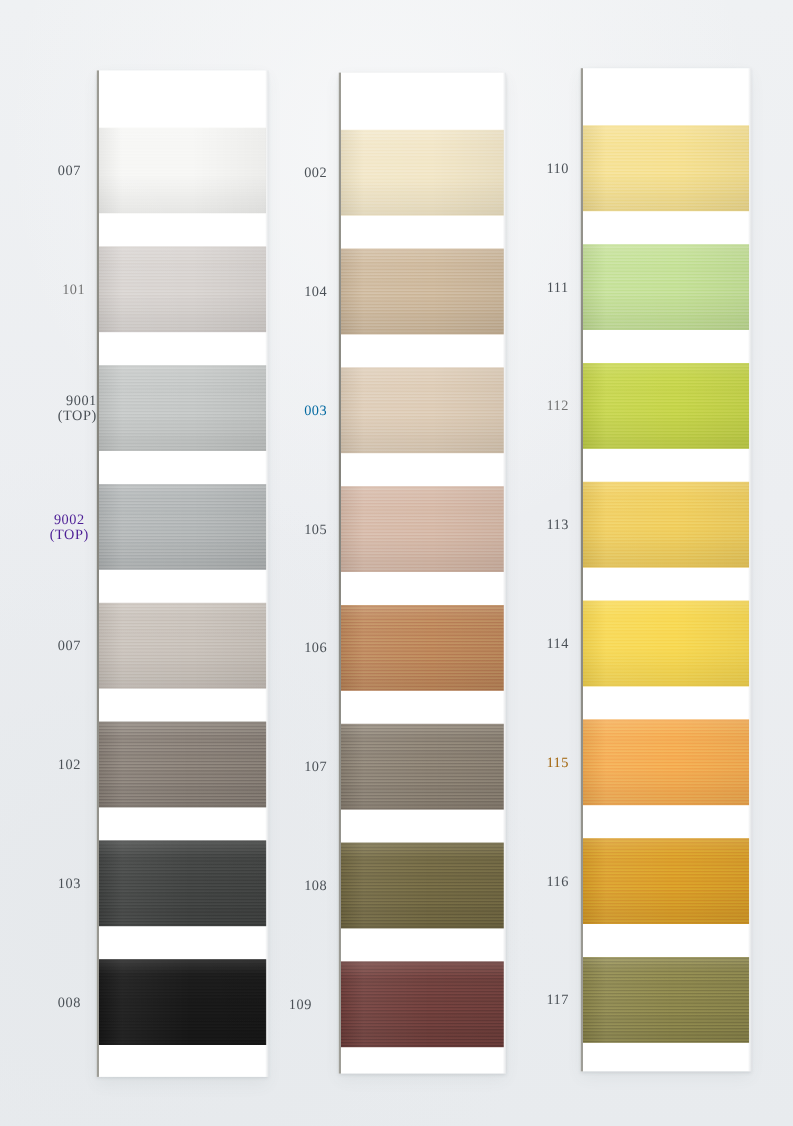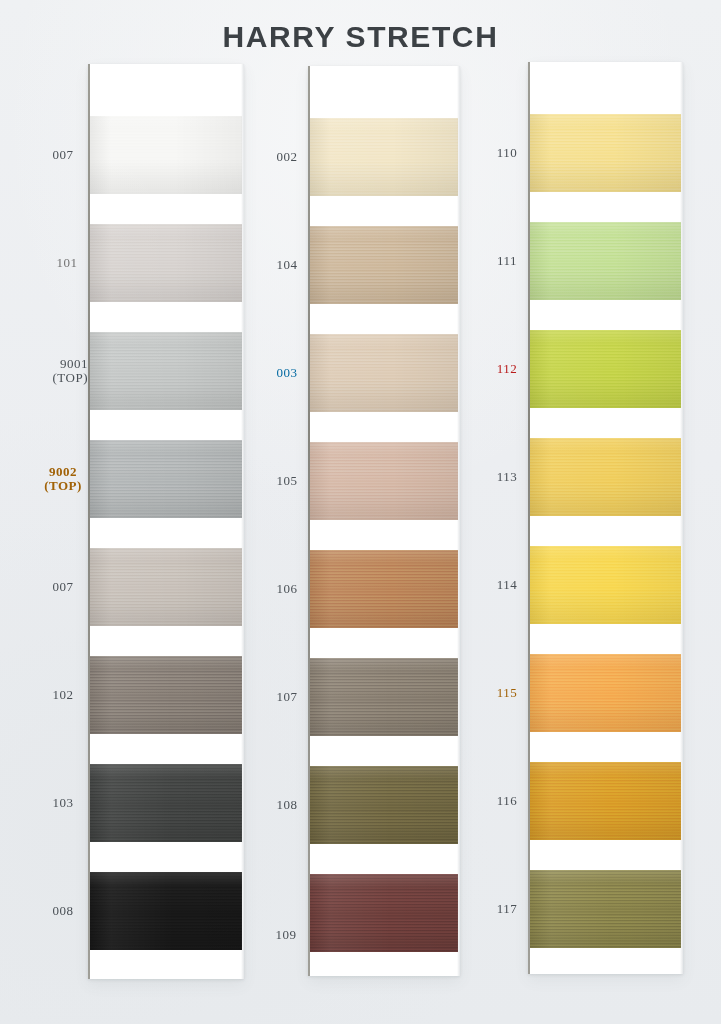--- a/index.html
+++ b/index.html
@@ -145,29 +145,28 @@
     white-space: pre-line;
   }
 </style>
 </head>
 <body style="background: rgb(238, 240, 242);">
 
 <div class="backdrop"></div>
 
 <div class="page">
 
-  <div class="title" style="color: rgb(60, 65, 69);">HARRY STRETCH</div>
 
   <div class="cards">
       <div class="card-col" style="top: 0px; left: 0px;">
         <div class="code" style="left: 38px; width: 50px; color: rgb(74, 80, 86); top: 148px;">007</div>
         <div class="code" style="left: 42px; width: 50px; color: #737373; top: 256px;">101</div>
         <div class="code" style="left: 38px; width: 50px; color: rgb(74, 80, 86); top: 357px; text-align: right;">9001
 (TOP)</div>
-        <div class="code" style="left: 38px; width: 50px; color: #a16207; top: 465px; font-weight: bold;">9002
+        <div class="code" style="left: 38px; width: 50px; color: #4c1d95; top: 465px;">9002
 (TOP)</div>
         <div class="code" style="left: 38px; width: 50px; color: rgb(74, 80, 86); top: 580px;">007</div>
         <div class="code" style="left: 38px; width: 50px; color: rgb(74, 80, 86); top: 688px;">102</div>
         <div class="code" style="left: 38px; width: 50px; color: rgb(74, 80, 86); top: 796px;">103</div>
         <div class="code" style="left: 38px; width: 50px; color: rgb(74, 80, 86); top: 904px;">008</div>
         <div class="card" style="top: 64px; left: 88px; width: 156px; height: 915px; background: rgb(255, 255, 255);">
           <div class="swatch" style="top: 52px; width: 152px; height: 78px; background-color: rgb(247, 247, 245);">
             <div class="threads"></div>
             <div class="shade"></div>
             <div class="sideshade"></div>
@@ -210,21 +209,21 @@
         </div>
       </div>
       <div class="card-col" style="top: 0px; left: 0px;">
         <div class="code" style="left: 262px; width: 50px; color: rgb(74, 80, 86); top: 150px;">002</div>
         <div class="code" style="left: 262px; width: 50px; color: rgb(74, 80, 86); top: 258px;">104</div>
         <div class="code" style="left: 262px; width: 50px; color: #0369a1; top: 366px;">003</div>
         <div class="code" style="left: 262px; width: 50px; color: rgb(74, 80, 86); top: 474px;">105</div>
         <div class="code" style="left: 262px; width: 50px; color: rgb(74, 80, 86); top: 582px;">106</div>
         <div class="code" style="left: 262px; width: 50px; color: rgb(74, 80, 86); top: 690px;">107</div>
         <div class="code" style="left: 262px; width: 50px; color: rgb(74, 80, 86); top: 798px;">108</div>
-        <div class="code" style="left: 261px; width: 50px; color: rgb(74, 80, 86); top: 906px; margin-top: 22px;">109</div>
+        <div class="code" style="left: 248px; width: 50px; color: rgb(74, 80, 86); top: 906px;">109</div>
         <div class="card" style="top: 66px; left: 308px; width: 152px; height: 910px; background: rgb(255, 255, 255);">
           <div class="swatch" style="top: 52px; width: 148px; height: 78px; background-color: rgb(242, 230, 198);">
             <div class="threads"></div>
             <div class="shade"></div>
             <div class="sideshade"></div>
           </div>
           <div class="swatch" style="top: 160px; width: 148px; height: 78px; background-color: rgb(205, 183, 154);">
             <div class="threads"></div>
             <div class="shade"></div>
             <div class="sideshade"></div>
@@ -257,21 +256,21 @@
           <div class="swatch" style="top: 808px; width: 148px; height: 78px; background-color: rgb(106, 60, 57);">
             <div class="threads"></div>
             <div class="shade"></div>
             <div class="sideshade"></div>
           </div>
         </div>
       </div>
       <div class="card-col" style="top: 0px; left: 0px;">
         <div class="code" style="left: 482px; width: 50px; color: rgb(74, 80, 86); top: 146px;">110</div>
         <div class="code" style="left: 482px; width: 50px; color: rgb(74, 80, 86); top: 254px;">111</div>
-        <div class="code" style="left: 482px; width: 50px; color: #b91c1c; top: 362px;">112</div>
+        <div class="code" style="left: 482px; width: 50px; color: #737373; top: 362px;">112</div>
         <div class="code" style="left: 482px; width: 50px; color: rgb(74, 80, 86); top: 470px;">113</div>
         <div class="code" style="left: 482px; width: 50px; color: rgb(74, 80, 86); top: 578px;">114</div>
         <div class="code" style="left: 482px; width: 50px; color: #a16207; top: 686px;">115</div>
         <div class="code" style="left: 482px; width: 50px; color: rgb(74, 80, 86); top: 794px;">116</div>
         <div class="code" style="left: 482px; width: 50px; color: rgb(74, 80, 86); top: 902px;">117</div>
         <div class="card" style="top: 62px; left: 528px; width: 155px; height: 912px; background: rgb(255, 255, 255);">
           <div class="swatch" style="top: 52px; width: 151px; height: 78px; background-color: rgb(246, 224, 142);">
             <div class="threads"></div>
             <div class="shade"></div>
             <div class="sideshade"></div>

